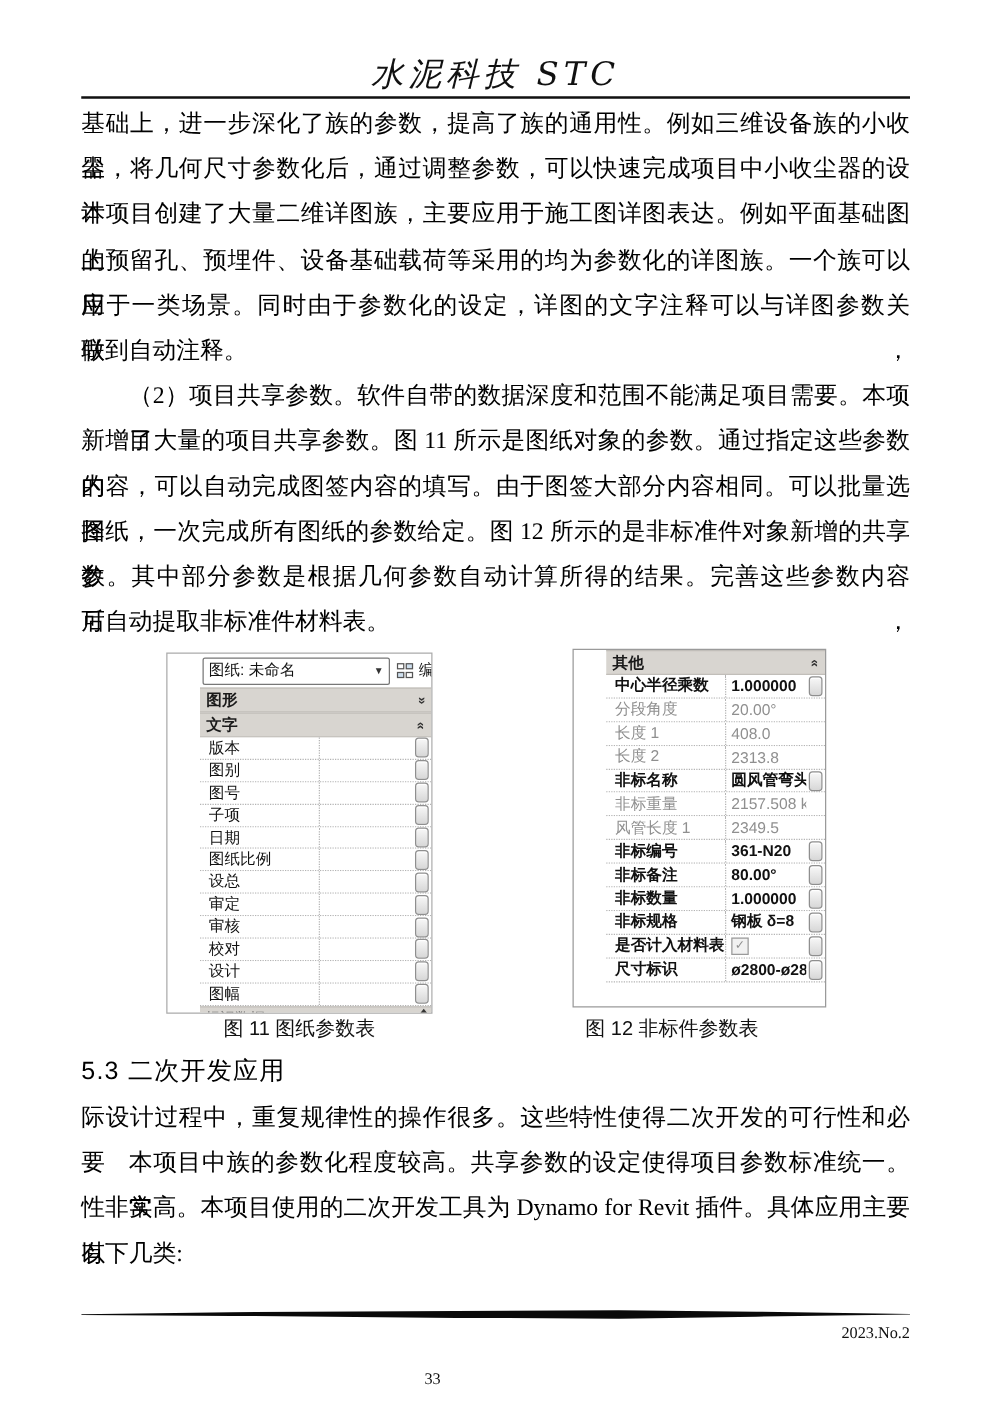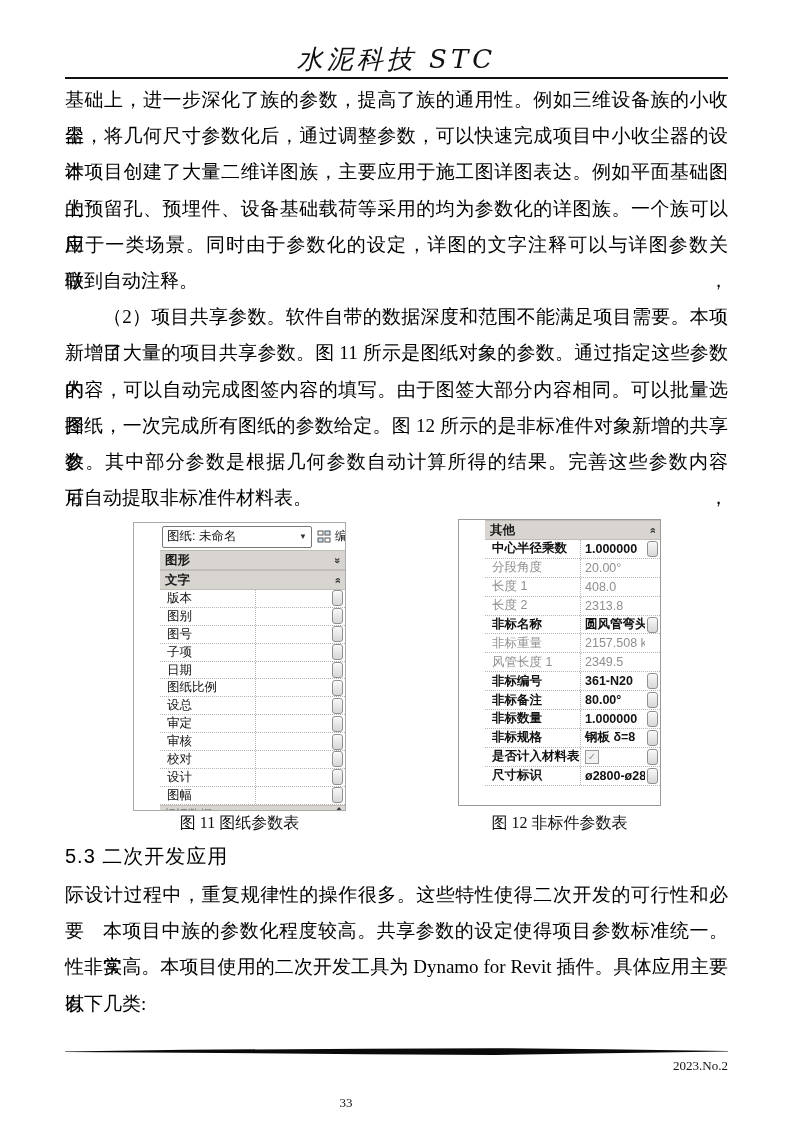--- a/index.html
+++ b/index.html
@@ -27,25 +27,25 @@
   .bline.no-j{text-align-last:left;}
   .bline.ind{padding-left:38px;}
   .content2{position:absolute;left:65px;top:877px;width:663px;}
   .section-heading{
     position:absolute;left:65px;top:843px;
     font-family:"Liberation Sans","DejaVu Sans",sans-serif;
     font-weight:normal;font-size:20px;color:#000;letter-spacing:1px;
   }
   .caption{
     position:absolute;top:813px;text-align:center;
-    font-family:Liberation Serif, serif;
+    font-family:Liberation Sans, sans-serif;
     font-size:16px;color:#111;
   }
   .caption.left{left:133px;width:213px;}
-  .caption.right{left:458px;width:203px;}
+  .caption.right{left:436px;width:203px;}
   
   .panel{
     position:absolute;background:#fff;border:1px solid #9a9a9a;
     font-family:"Liberation Sans","DejaVu Sans",sans-serif;font-size:12.5px;
     overflow:hidden;box-sizing:border-box;padding-left:26px;
   }
   .panel.leftp{left:133px;top:522px;width:213px;height:289px;border-color:#ababab;}
   .panel.rightp{left:458px;top:519px;width:203px;height:287px;}
   .combo-row{display:flex;align-items:center;padding:3px 2px;height:27px;box-sizing:border-box;}
   .combo{

